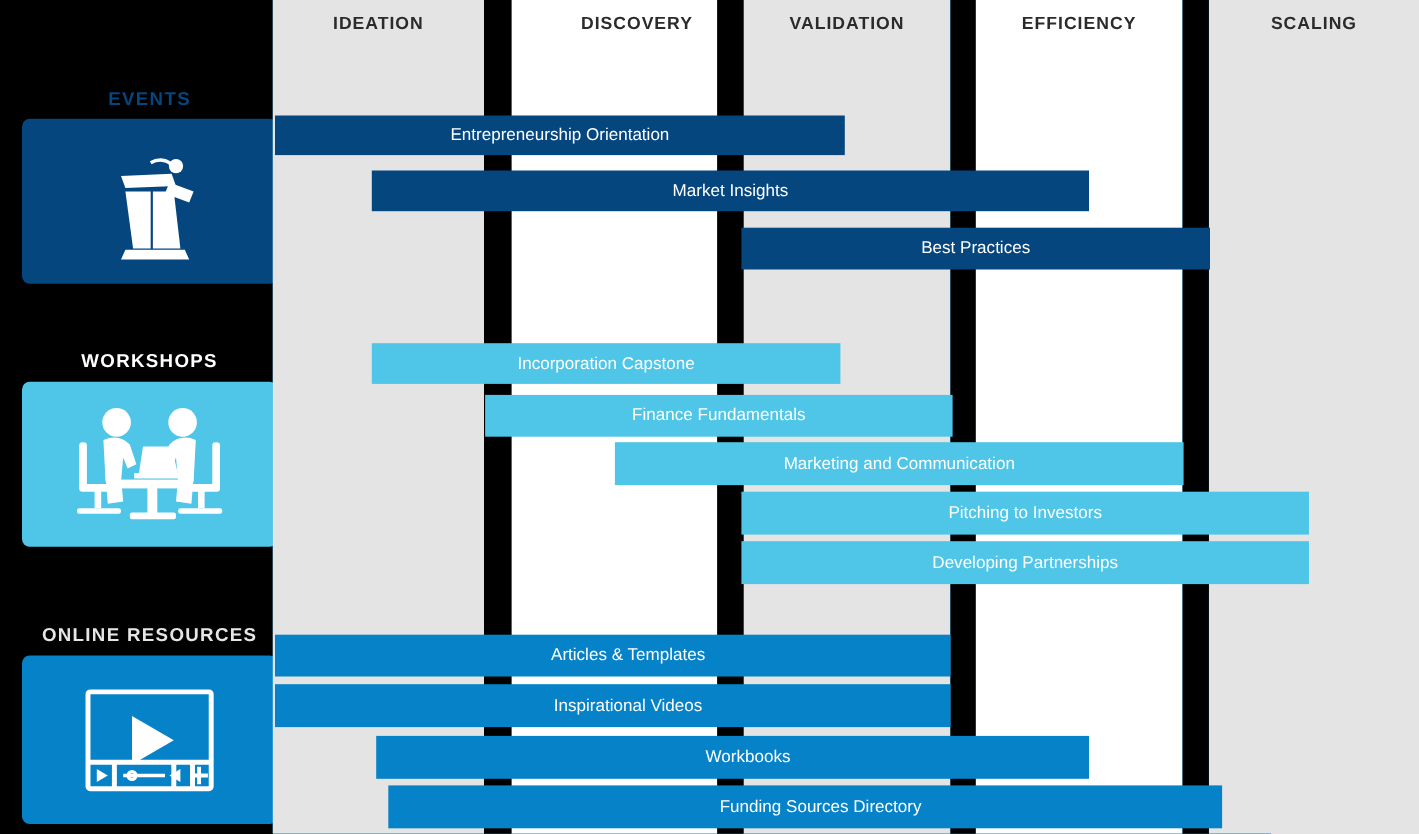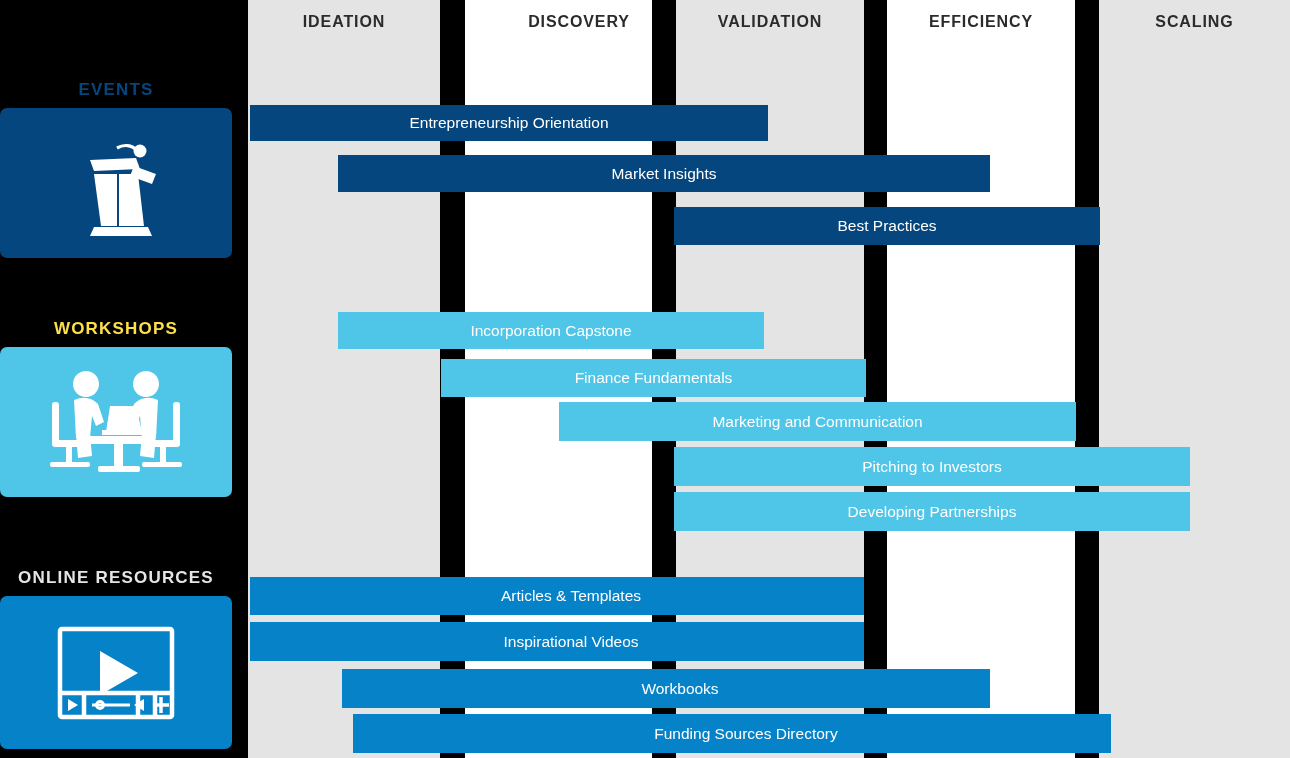--- a/index.html
+++ b/index.html
@@ -19,21 +19,21 @@
   }
 
   
   #sidebar {
     position: absolute;
     left: 0; top: 0;
     width: 248px;
     height: 758px;
     background: #000000;
   }
-  .cat-block { position: absolute; left: 0; width: 232px; }
+  .cat-block { position: absolute; left: 0; width: 232px; padding-left: 20px; }
   .cat-title {
     width: 232px;
     text-align: center;
     font-weight: bold;
     font-size: 17px;
     letter-spacing: 1.2px;
     font-family: "Liberation Sans", sans-serif;
   }
   .cat-card {
     width: 232px;
@@ -121,21 +121,21 @@
 
             <polygon points="51,46 70,46 76,98 51,98"></polygon>
 
             <polygon points="26,99 80,99 84,108 22,108"></polygon>
           </svg>
         </span>
       </div>
     </div>
 
     <div class="cat-block" style="top:319px;">
-      <div class="cat-title" style="color:#fde047;">WORKSHOPS</div>
+      <div class="cat-title" style="color:#ffffff;">WORKSHOPS</div>
       <div class="cat-card" style="background:#4FC5E8; height:150px;">
         <span>
           <svg width="160" height="112" viewBox="0 0 160 112" fill="#ffffff">
 
             <circle cx="50" cy="18" r="13"></circle>
             <path d="M38 34 q14 -6 24 4 l6 18 -8 4 -4 -10 -2 22 -14 0 z"></path>
             <path d="M40 68 l14 0 2 22 -14 2 z"></path>
 
             <rect x="16" y="36" width="7" height="42" rx="3"></rect>
             <rect x="16" y="74" width="36" height="7" rx="3"></rect>

